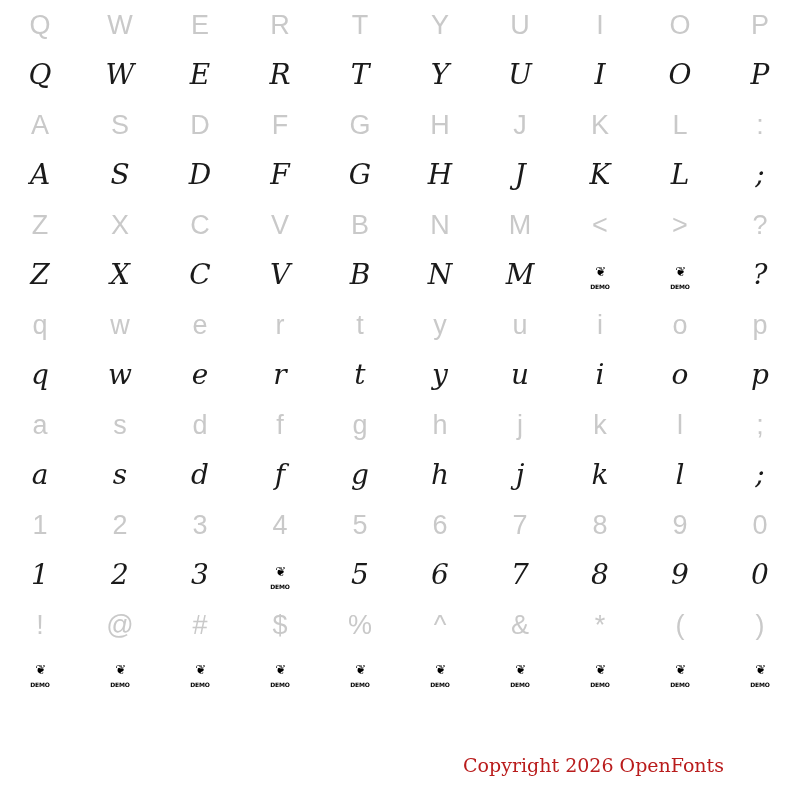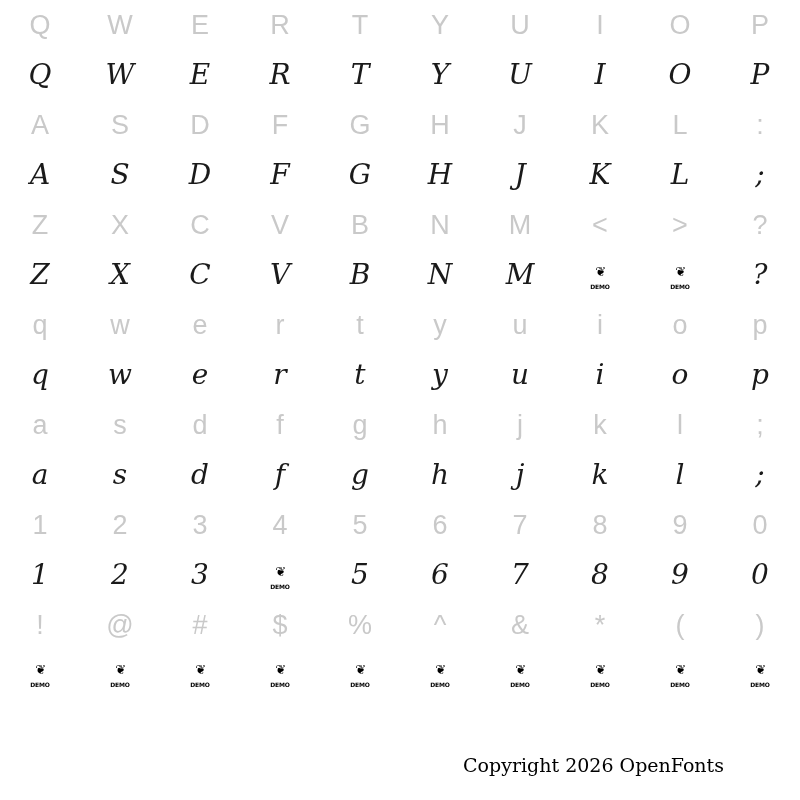--- a/index.html
+++ b/index.html
@@ -100,21 +100,21 @@
   
   .row-demos {
     height: 46px;
     align-items: center;
   }
 
   #copyright {
     position: absolute;
     right: 76px;
     bottom: 24px;
-    color: #000000;
+    color: #b91c1c;
     font-family: "DejaVu Serif", "Liberation Serif", serif;
     font-size: 19px;
     line-height: 22px;
     white-space: nowrap;
   }
 </style>
 </head>
 <body>
 
 <div id="sheet">

